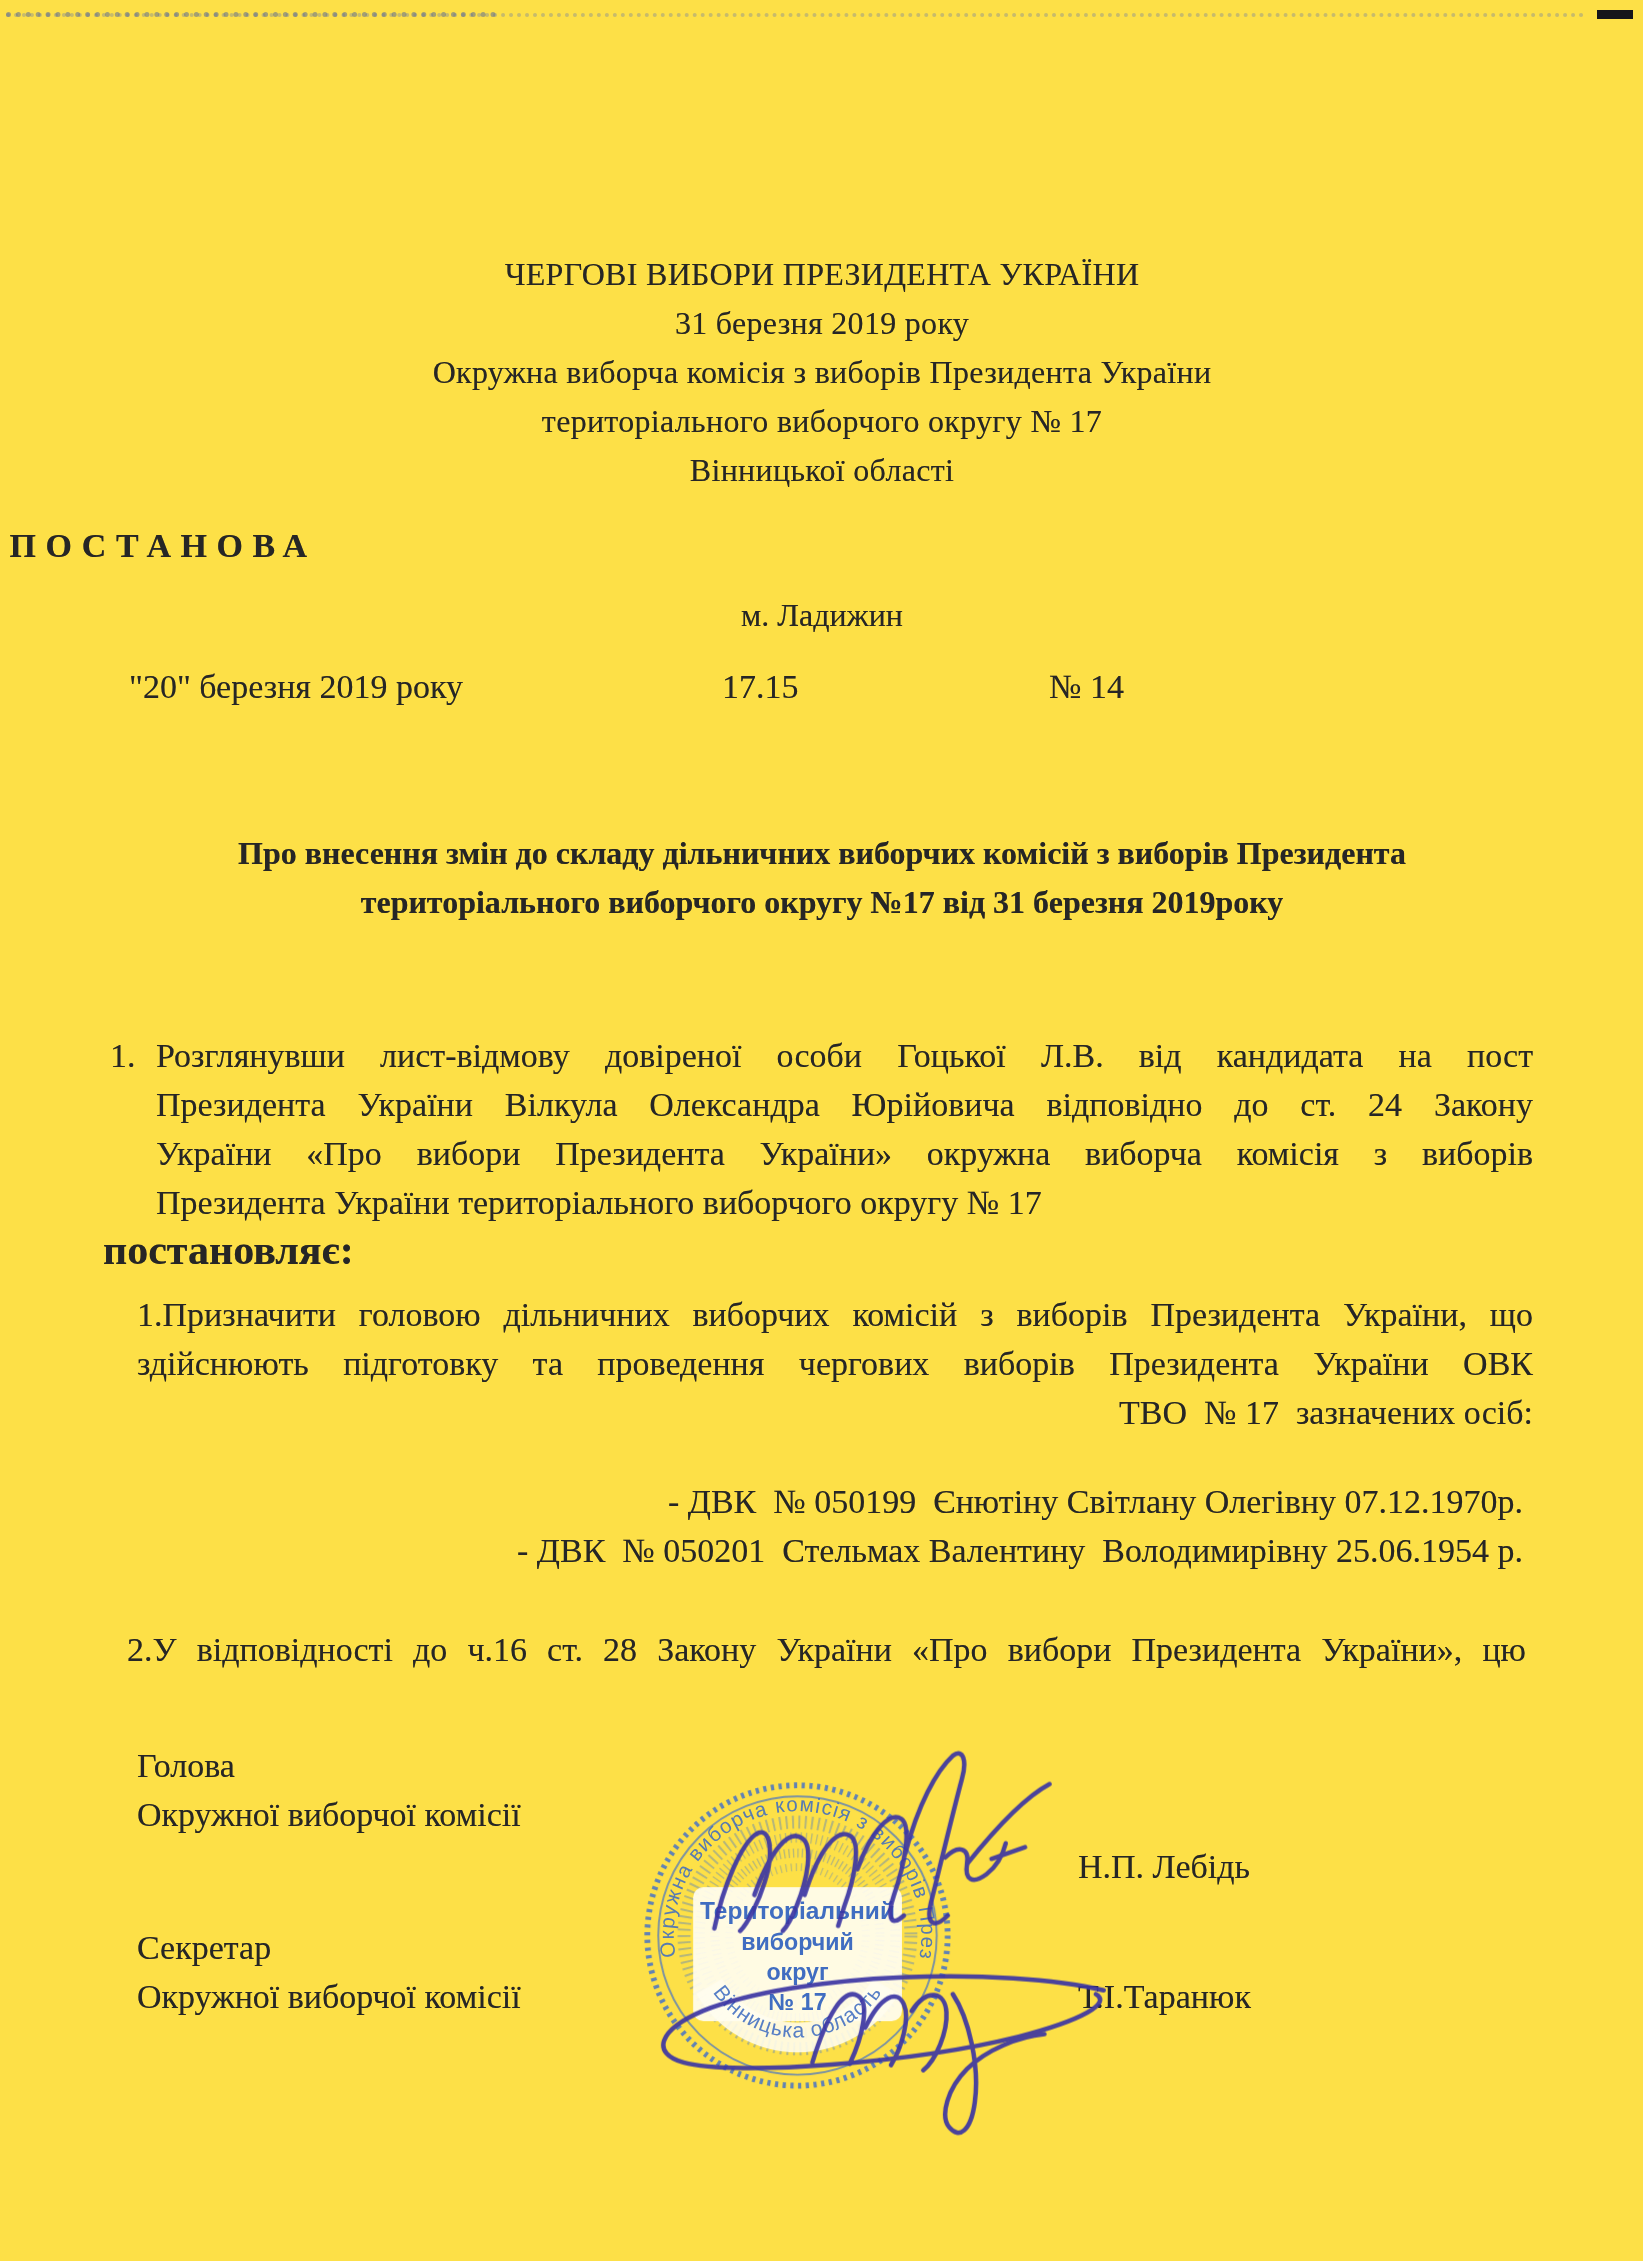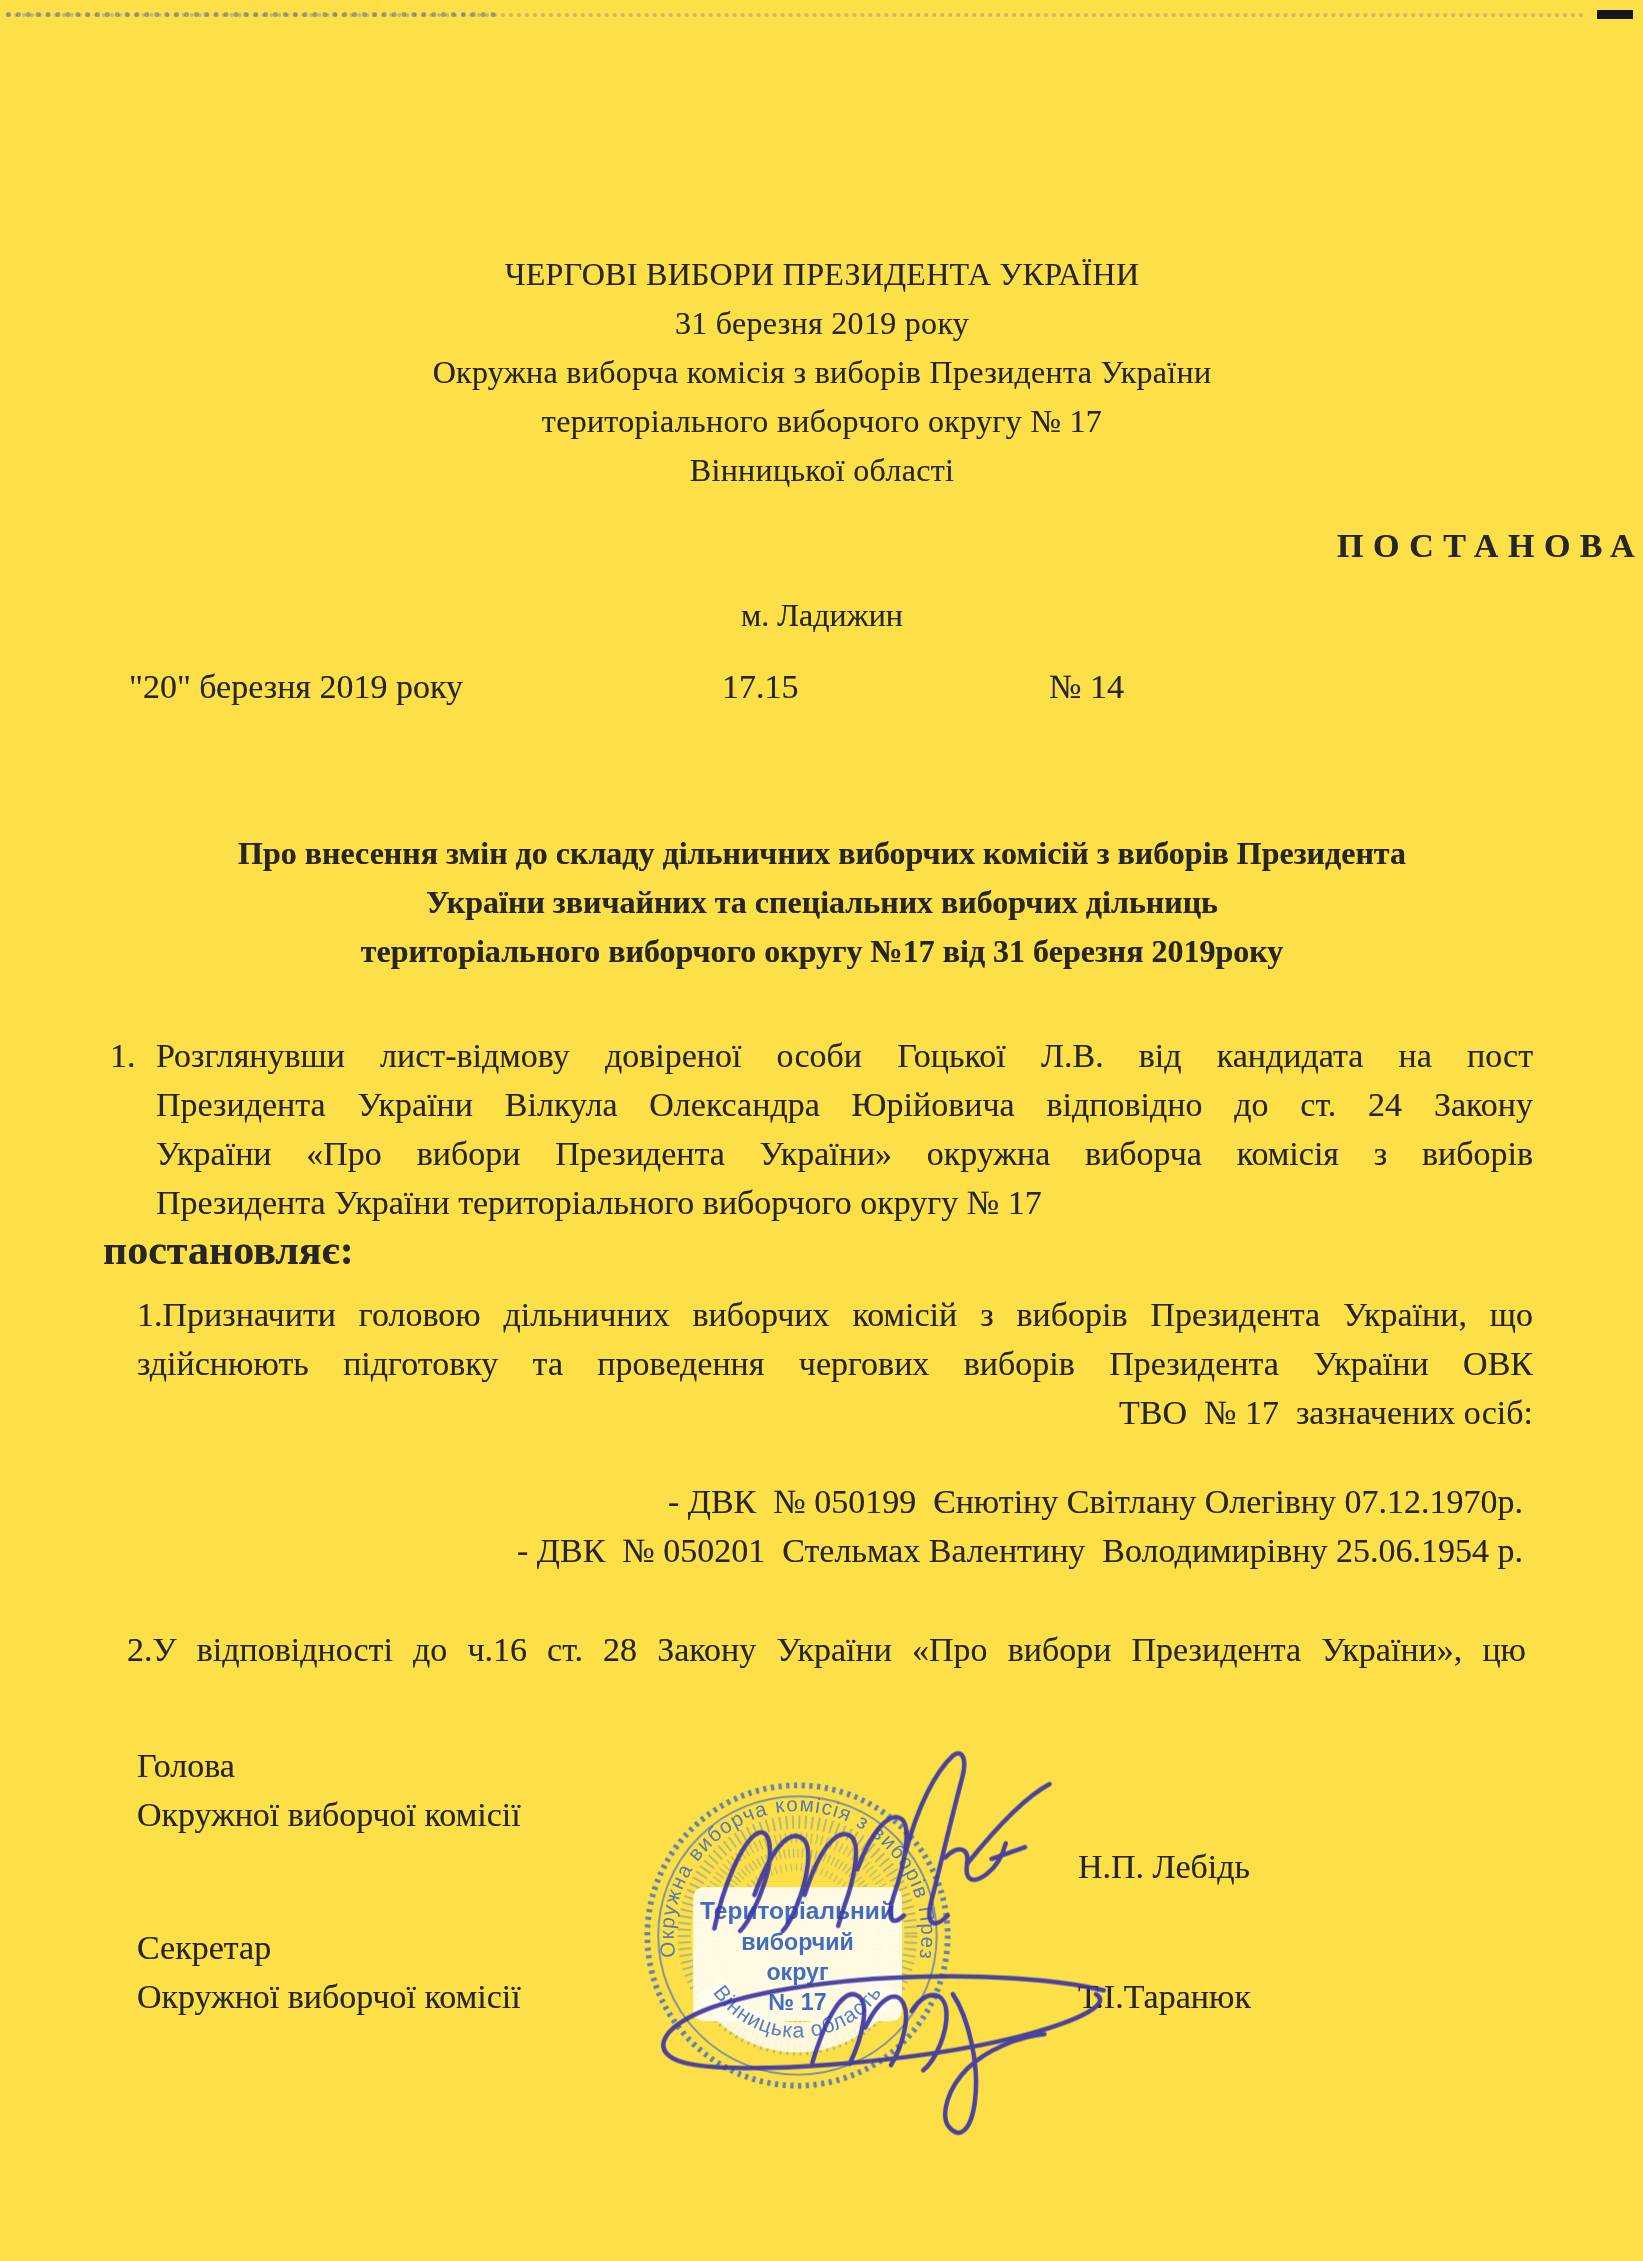--- a/index.html
+++ b/index.html
@@ -26,21 +26,21 @@
 
   .tline{line-height:49px;}
   .doc-header{
     position:absolute;left:0;top:250px;width:1644px;
     text-align:center;font-size:32px;line-height:50px;
     letter-spacing:0.3px;
     text-shadow:0 0 0.6px rgba(20,20,20,.4);
   }
   .doc-type{
     position:absolute;left:0;top:527px;width:1644px;
-    text-align:right;font-size:34px;font-weight:bold;
+    text-align:left;font-size:34px;font-weight:bold;
     letter-spacing:.28em;text-indent:.28em;
     text-shadow:0 0 0.6px rgba(20,20,20,.45);
   }
   .place{
     position:absolute;left:0;top:597px;width:1644px;
     text-align:center;font-size:32px;
     text-shadow:0 0 0.6px rgba(20,20,20,.4);
   }
   .meta-row{
     position:absolute;left:0;top:668px;width:1644px;height:52px;
@@ -107,21 +107,20 @@
   <div class="place">м. Ладижин</div>
 
   <div class="meta-row">
     <span class="meta-date">"20" березня 2019 року</span>
     <span class="meta-time">17.15</span>
     <span class="meta-number">№ 14</span>
   </div>
 
   <div class="title">
     <div class="tline">Про внесення змін до складу дільничних виборчих комісій з виборів Президента</div>
-    <div class="tline">України звичайних та спеціальних виборчих дільниць</div>
     <div class="tline">територіального виборчого округу №17 від  31 березня 2019року</div>
   </div>
 
   <div class="para1 body-block">
     <span class="num">1.</span>
     <div class="jl">Розглянувши лист-відмову довіреної особи Гоцької Л.В. від кандидата на пост</div>
     <div class="jl">Президента України Вілкула Олександра Юрійовича відповідно до ст. 24 Закону</div>
     <div class="jl">України «Про вибори Президента України» окружна виборча комісія з виборів</div>
     <div class="pl">Президента України територіального виборчого округу № 17</div>
   </div>

